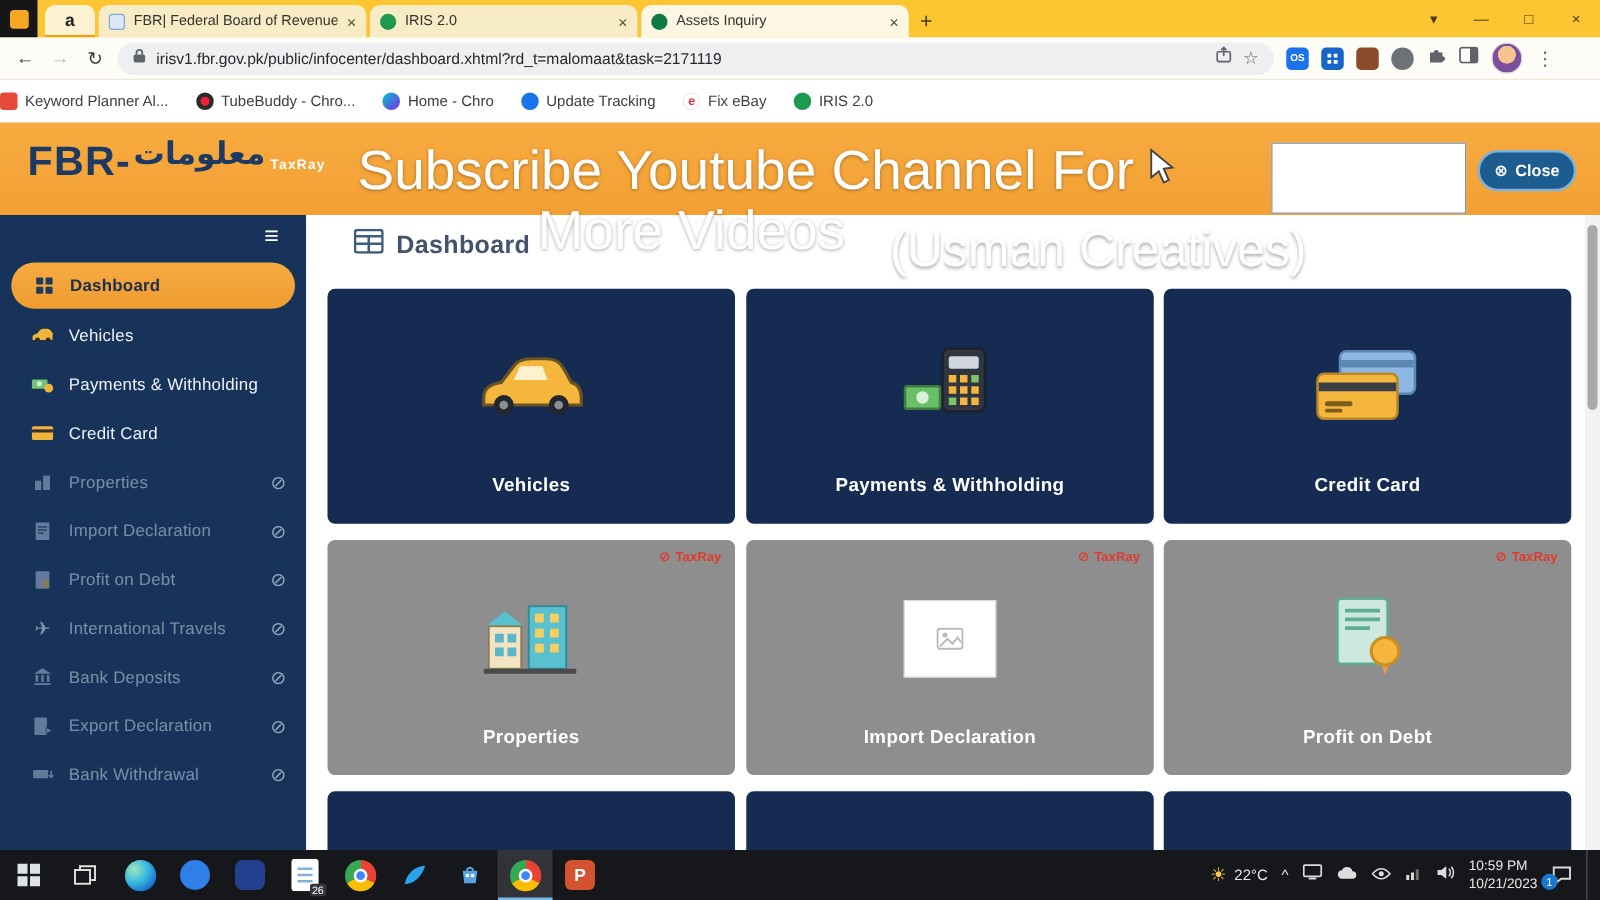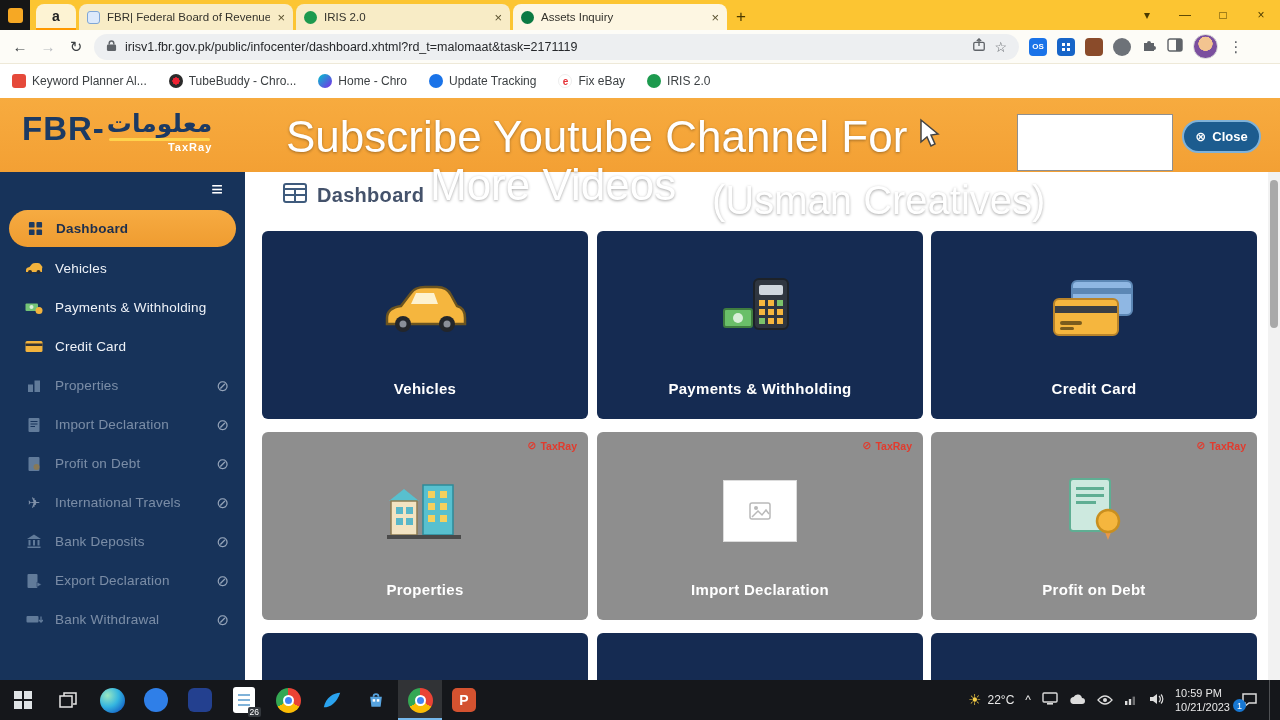--- a/index.html
+++ b/index.html
@@ -36,35 +36,35 @@
   .xi.grid { background:#1765c8; position:relative; }
   .xi.grid::after { content:""; width:8px; height:8px; background:
      linear-gradient(#fff,#fff) 0 0/3px 3px no-repeat, linear-gradient(#fff,#fff) 5px 0/3px 3px no-repeat,
      linear-gradient(#fff,#fff) 0 5px/3px 3px no-repeat, linear-gradient(#fff,#fff) 5px 5px/3px 3px no-repeat; }
   .xi.brown { background:#8a4b2a; }
   .xi.grayc { background:#6d7278; border-radius:50%; }
   .avatar { width:25px; height:25px; border-radius:50%; background:radial-gradient(circle at 50% 38%, #f3c490 38%, #7b4f9e 40%); border:1px solid #d8d8d8; }
   .kebab { color:#5f6368; font-size:15px; width:16px; text-align:center; }
 
   
-  .bmbar { position:absolute; top:64px; left:0; width:1016px; height:34px; background:#fff; display:flex; align-items:center; gap:22px; padding-left:12px; }
+  .bmbar { position:absolute; top:64px; left:0; width:1016px; height:34px; background:#fff; display:flex; align-items:center; gap:22px; }
   .bm { display:flex; align-items:center; gap:6px; font-size:12px; color:#3c4043; }
   .bi { width:14px; height:14px; border-radius:50%; flex:none; display:flex; align-items:center; justify-content:center; font-size:10px; font-weight:bold; }
   .bi.b0 { background:#e5493a; border-radius:3px; }
   .bi.b1 { background:radial-gradient(circle,#e23 35%,#2b2b2b 38%); }
   .bi.b2 { background:linear-gradient(135deg,#00c4cc,#7d2ae8); }
   .bi.b3 { background:#1a73e8; }
   .bi.b4 { background:#fff; color:#e53238; border:1px solid #eee; }
   .bi.b5 { background:#1d9a4e; }
 
   
   .phead { position:absolute; top:98px; left:0; width:1280px; height:74px; background:linear-gradient(#f7ab3f,#f3a034); }
   .logo { position:absolute; left:22px; top:12px; display:flex; align-items:flex-start; gap:2px; }
   .logo .fbr { font-size:33px; font-weight:bold; color:#1c3a63; letter-spacing:1px; }
-  .logo .col { display:flex; flex-direction:column; }
+  .logo .col { display:flex; }
   .logo .urdu { font-size:25px; font-weight:bold; color:#1c3a63; line-height:1.1; }
   .logo .sw { height:3px; background:#ffd34d; border-radius:3px; margin:0 2px; }
   .logo .taxray { font-size:11px; font-weight:bold; color:#fff; align-self:flex-end; letter-spacing:1px; }
   .hinput { position:absolute; left:1017px; top:114px; width:156px; height:57px; background:#fff; border:1px solid #8f8f8f; }
   .closebtn { position:absolute; left:1182px; top:120px; width:79px; height:33px; background:#1c5c8f; border:2px solid #7fb2d9; border-radius:17px; color:#fff; display:flex; align-items:center; justify-content:center; gap:6px; font-size:13px; font-weight:bold; }
 
   
   .ov { position:absolute; color:#fff; z-index:40; text-shadow:0 1px 3px rgba(0,0,0,.35); white-space:nowrap; font-weight:400; }
   .ov1 { left:286px; top:112px; font-size:44px; }
   .ov2 { left:430px; top:160px; font-size:44px; }

